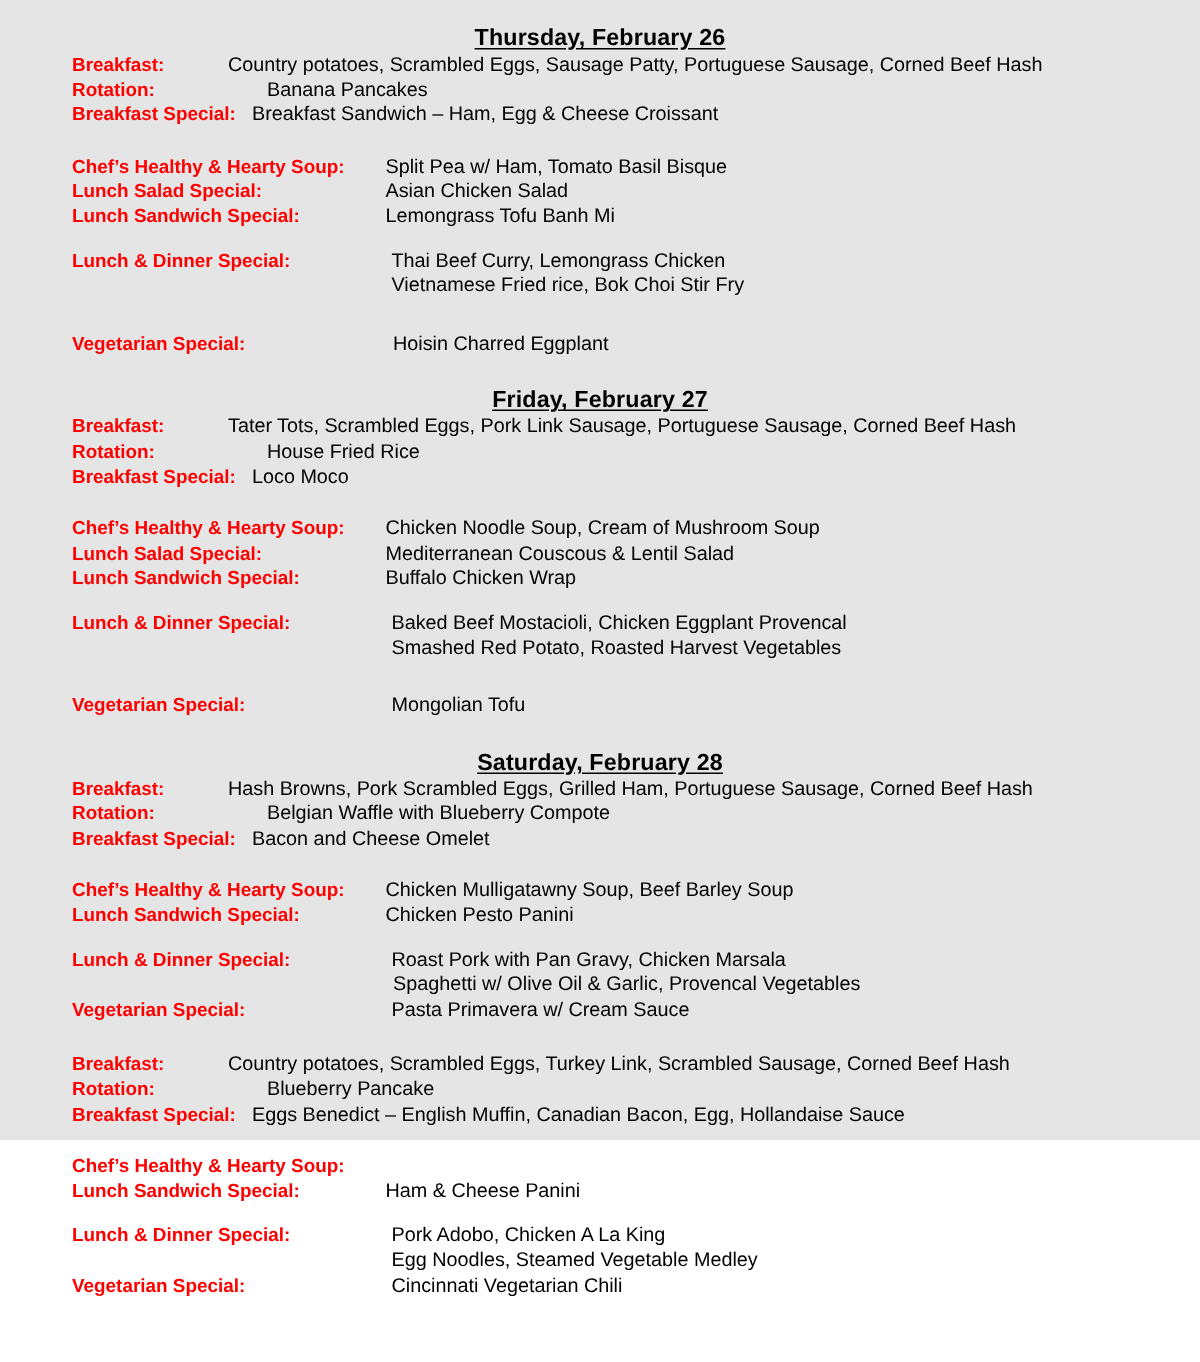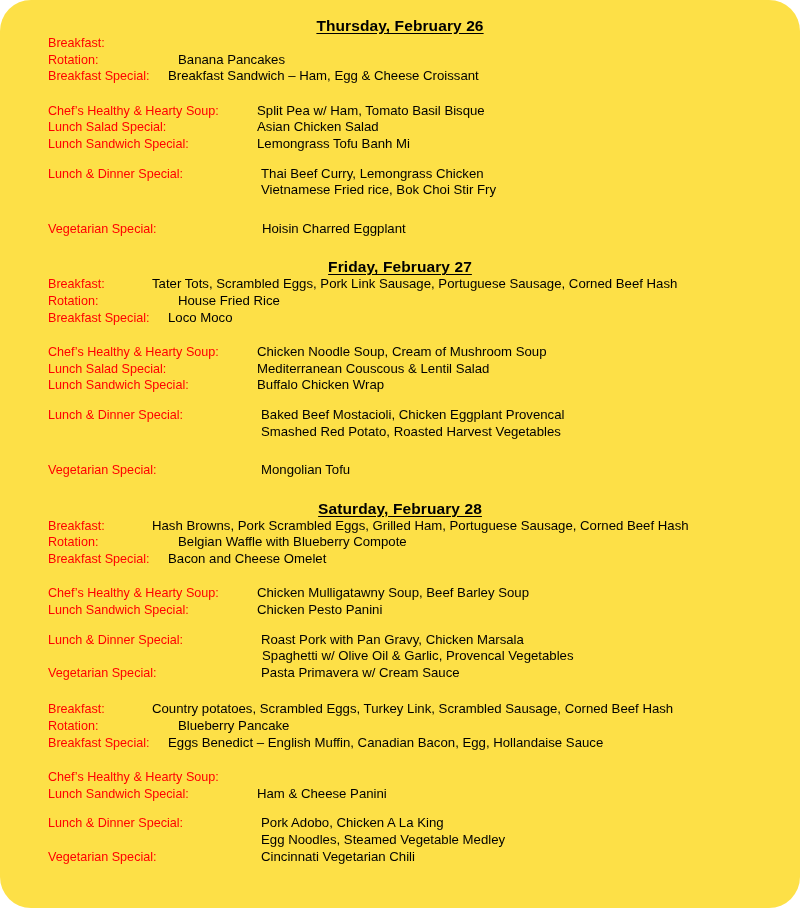--- a/index.html
+++ b/index.html
@@ -10,23 +10,22 @@
   body {
     width: 800px;
     height: 908px;
     font-family: "Liberation Sans", sans-serif;
     color: #000000;
     overflow: hidden;
   }
   .page {
     position: relative;
     width: 800px;
-    height: 908px;
-    background: #fde047;
-    border-radius: 31px;
+    height: 760px;
+    background: #e5e5e5;
   }
 
   .day-heading {
     text-align: center;
     font-size: 15.5px;
     font-weight: bold;
     color: #000000;
     letter-spacing: 0.1px;
     margin: 0;
     padding: 0;
@@ -38,21 +37,21 @@
   }
 
   .row {
     display: flex;
     align-items: baseline;
     line-height: 16.6px;
     white-space: nowrap;
   }
   .label {
     color: #FF0000;
-    font-weight: normal;
+    font-weight: bold;
     font-size: 12.6px;
     flex: 0 0 auto;
     padding-left: 48px;
     box-sizing: border-box;
   }
   .value {
     color: #000000;
     font-size: 13.2px;
     flex: 0 0 auto;
     box-sizing: border-box;
@@ -81,20 +80,21 @@
 
 <div class="page">
   <div class="top-space"></div>
 
   <div>
     <div class="day-heading"><span>Thursday, February 26</span></div>
 
     <div class="blk-breakfast">
       <div class="row r-breakfast">
         <span class="label">Breakfast:</span>
+        <span class="value">Country potatoes, Scrambled Eggs, Sausage Patty, Portuguese Sausage, Corned Beef Hash</span>
       </div>
       <div class="row r-rotation">
         <span class="label">Rotation:</span>
         <span class="value">Banana Pancakes</span>
       </div>
       <div class="row r-bspecial">
         <span class="label">Breakfast Special:</span>
         <span class="value">Breakfast Sandwich – Ham, Egg &amp; Cheese Croissant</span>
       </div>
     </div>

